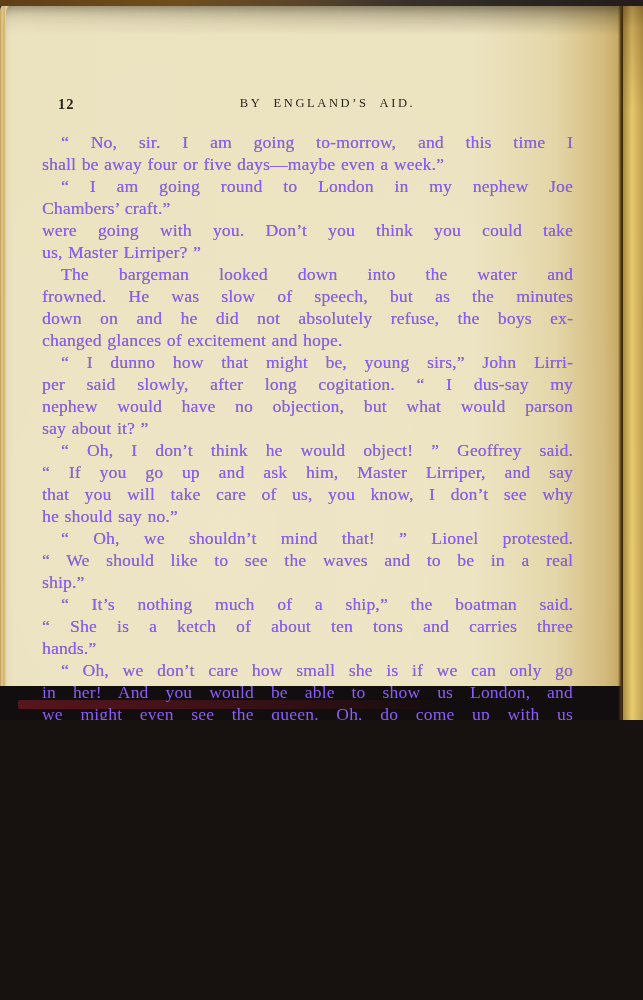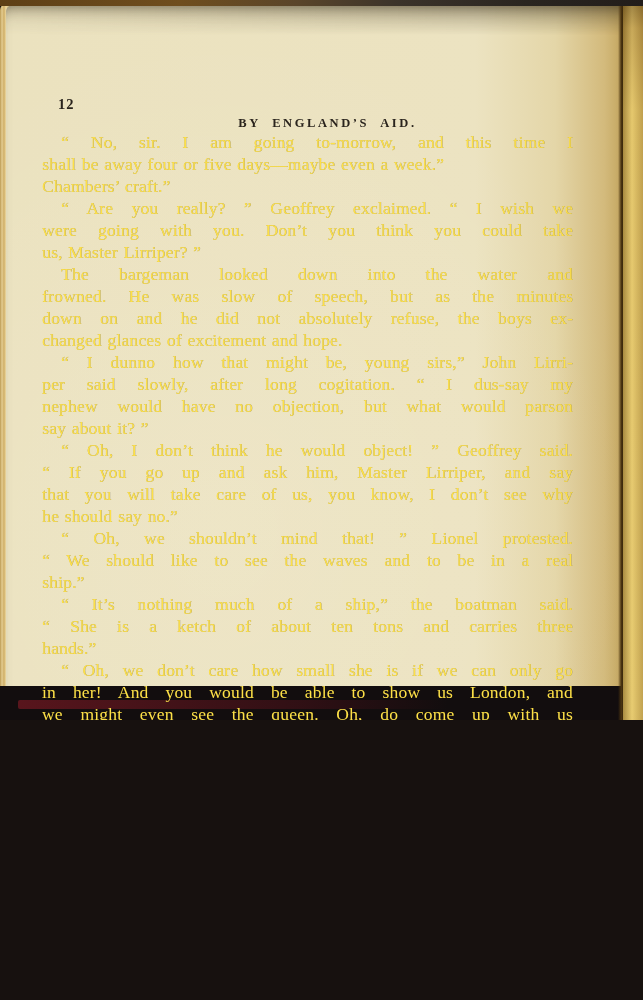--- a/index.html
+++ b/index.html
@@ -83,27 +83,27 @@
   .header {
     position: absolute; left: 42px; top: 95px; width: 531px; height: 18px;
     color: #2a241d;
   }
   .page-num {
     position: absolute; left: 16px; top: 1px;
     font-weight: bold; font-size: 14.5px; letter-spacing: 1px;
   }
   .running-title {
     position: absolute; left: 0; right: 0; top: 1px; text-align: center;
-    font-weight: bold; font-size: 12.5px; letter-spacing: 2.6px;
-    word-spacing: 6px; padding-left: 40px; white-space: nowrap; margin-top: 20px;
+    font-weight: normal; font-size: 12.5px; letter-spacing: 2.6px;
+    word-spacing: 6px; padding-left: 40px; white-space: nowrap;
   }
   
   .body-text {
     position: absolute; left: 42px; top: 131px; width: 531px;
-    color: #fde047; font-size: 17.5px; line-height: 22px;
+    color: #8b5cf6; font-size: 17.5px; line-height: 22px;
     text-shadow: 0.2px 0.2px 0 rgba(45,38,28,0.45);
   }
   .line {
     text-align: justify;
     text-align-last: justify;
     letter-spacing: 0.2px;
     word-spacing: 1px;
     white-space: normal;
   }
   .line.indent { text-indent: 19px; }
@@ -126,24 +126,24 @@
     <span class="page-num">12</span>
     <span class="running-title">BY ENGLAND’S AID.</span>
   </div>
 
   <div class="body-text">
       <div>
         <div class="line indent">“ No, sir.  I am going to-morrow, and this time I</div>
         <div class="line end">shall be away four or five days—maybe even a week.”</div>
       </div>
       <div>
+        <div class="line indent">“ I am going round to London in my nephew Joe</div>
         <div class="line end">Chambers’ craft.”</div>
       </div>
       <div>
-        <div class="line indent">“ Are you really? ” Geoffrey exclaimed.  “ I wish we</div>
         <div class="line">were going with you.  Don’t you think you could take</div>
         <div class="line end">us, Master Lirriper? ”</div>
       </div>
       <div>
         <div class="line indent">The bargeman looked down into the water and</div>
         <div class="line">frowned.  He was slow of speech, but as the minutes</div>
         <div class="line">down on and he did not absolutely refuse, the boys ex-</div>
         <div class="line end">changed glances of excitement and hope.</div>
       </div>
       <div>

